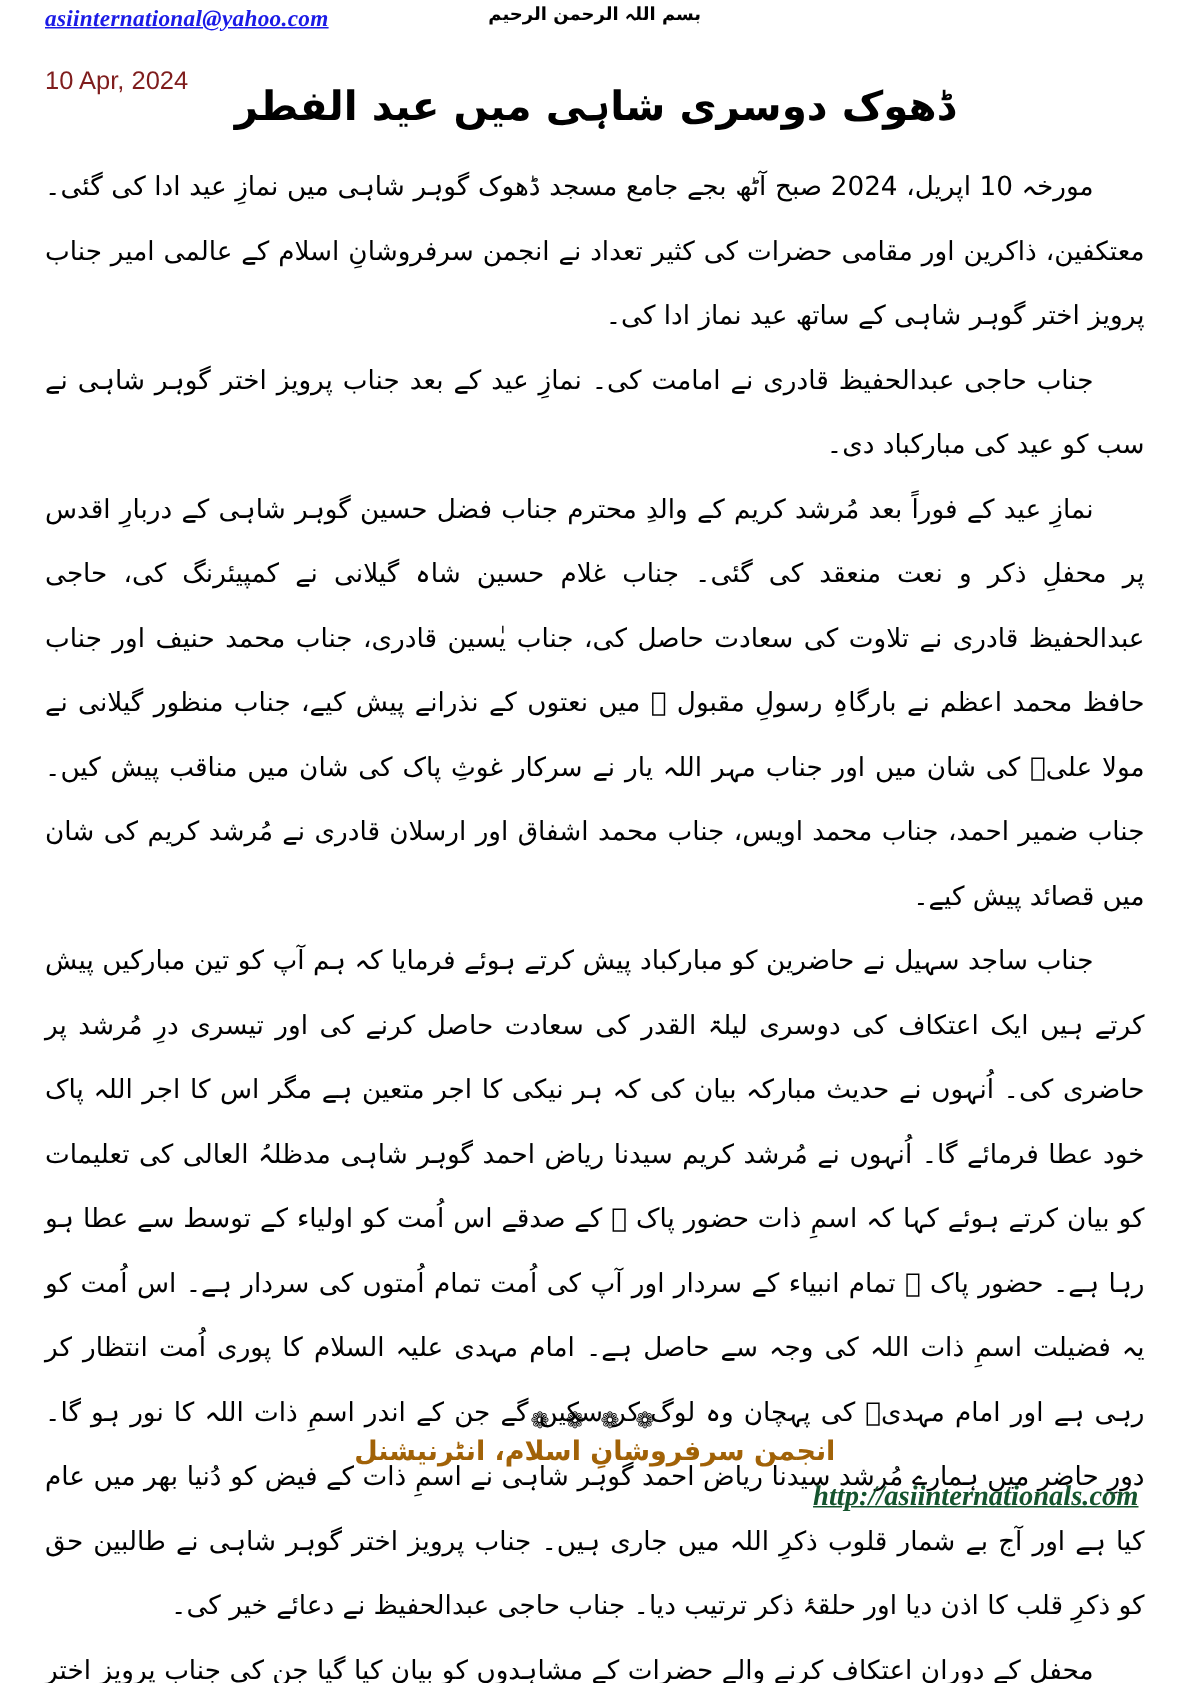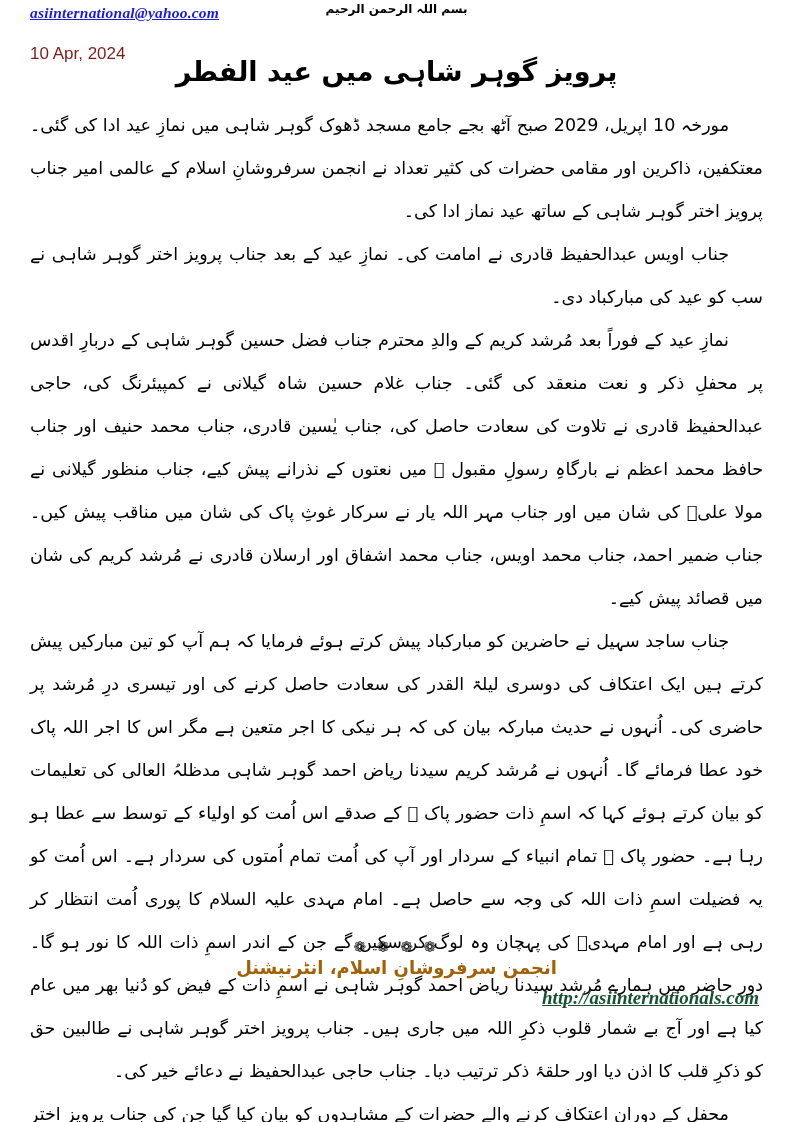--- a/index.html
+++ b/index.html
@@ -164,27 +164,27 @@
 <body>
 
 <div class="page">
 
   <div class="header-top">
     <a class="email-top" href="#">asiinternational@yahoo.com</a>
     <div class="bismillah">بسم اللہ الرحمن الرحیم</div>
   </div>
 
   <div class="title-row">
-    <h1 class="doc-title">پرویز گوہر شاہی میں عید الفطر</h1>
+    <h1 class="doc-title">ڈھوک دوسری شاہی میں عید الفطر</h1>
     <div class="doc-date">10 Apr, 2024</div>
   </div>
 
   <div class="article">
-    <p>مورخہ 10 اپریل، 2029 صبح آٹھ بجے جامع مسجد ڈھوک گوہر شاہی میں نمازِ عید ادا کی گئی۔ معتکفین، ذاکرین اور مقامی حضرات کی کثیر تعداد نے انجمن سرفروشانِ اسلام کے عالمی امیر جناب پرویز اختر گوہر شاہی کے ساتھ عید نماز ادا کی۔</p>
-    <p>جناب اویس عبدالحفیظ قادری نے امامت کی۔ نمازِ عید کے بعد جناب پرویز اختر گوہر شاہی نے سب کو عید کی مبارکباد دی۔</p>
+    <p>مورخہ 10 اپریل، 2024 صبح آٹھ بجے جامع مسجد ڈھوک گوہر شاہی میں نمازِ عید ادا کی گئی۔ معتکفین، ذاکرین اور مقامی حضرات کی کثیر تعداد نے انجمن سرفروشانِ اسلام کے عالمی امیر جناب پرویز اختر گوہر شاہی کے ساتھ عید نماز ادا کی۔</p>
+    <p>جناب حاجی عبدالحفیظ قادری نے امامت کی۔ نمازِ عید کے بعد جناب پرویز اختر گوہر شاہی نے سب کو عید کی مبارکباد دی۔</p>
     <p>نمازِ عید کے فوراً بعد مُرشد کریم کے والدِ محترم جناب فضل حسین گوہر شاہی کے دربارِ اقدس پر محفلِ ذکر و نعت منعقد کی گئی۔ جناب غلام حسین شاہ گیلانی نے کمپیئرنگ کی، حاجی عبدالحفیظ قادری نے تلاوت کی سعادت حاصل کی، جناب یٰسین قادری، جناب محمد حنیف اور جناب حافظ محمد اعظم نے بارگاہِ رسولِ مقبول ﷺ میں نعتوں کے نذرانے پیش کیے، جناب منظور گیلانی نے مولا علیؑ کی شان میں اور جناب مہر اللہ یار نے سرکار غوثِ پاک کی شان میں مناقب پیش کیں۔ جناب ضمیر احمد، جناب محمد اویس، جناب محمد اشفاق اور ارسلان قادری نے مُرشد کریم کی شان میں قصائد پیش کیے۔</p>
     <p>جناب ساجد سہیل نے حاضرین کو مبارکباد پیش کرتے ہوئے فرمایا کہ ہم آپ کو تین مبارکیں پیش کرتے ہیں ایک اعتکاف کی دوسری لیلۃ القدر کی سعادت حاصل کرنے کی اور تیسری درِ مُرشد پر حاضری کی۔ اُنہوں نے حدیث مبارکہ بیان کی کہ ہر نیکی کا اجر متعین ہے مگر اس کا اجر اللہ پاک خود عطا فرمائے گا۔ اُنہوں نے مُرشد کریم سیدنا ریاض احمد گوہر شاہی مدظلہُ العالی کی تعلیمات کو بیان کرتے ہوئے کہا کہ اسمِ ذات حضور پاک ﷺ کے صدقے اس اُمت کو اولیاء کے توسط سے عطا ہو رہا ہے۔ حضور پاک ﷺ تمام انبیاء کے سردار اور آپ کی اُمت تمام اُمتوں کی سردار ہے۔ اس اُمت کو یہ فضیلت اسمِ ذات اللہ کی وجہ سے حاصل ہے۔ امام مہدی علیہ السلام کا پوری اُمت انتظار کر رہی ہے اور امام مہدیؑ کی پہچان وہ لوگ کر سکیں گے جن کے اندر اسمِ ذات اللہ کا نور ہو گا۔ دورِ حاضر میں ہمارے مُرشد سیدنا ریاض احمد گوہر شاہی نے اسمِ ذات کے فیض کو دُنیا بھر میں عام کیا ہے اور آج بے شمار قلوب ذکرِ اللہ میں جاری ہیں۔ جناب پرویز اختر گوہر شاہی نے طالبین حق کو ذکرِ قلب کا اذن دیا اور حلقۂ ذکر ترتیب دیا۔ جناب حاجی عبدالحفیظ نے دعائے خیر کی۔</p>
     <p>محفل کے دوران اعتکاف کرنے والے حضرات کے مشاہدوں کو بیان کیا گیا جن کی جناب پرویز اختر گوہر شاہی نے تصدیق فرمائی۔ جناب پرویز اختر گوہر شاہی نے اس موقع پر حاضرین سے گفتگو کرتے ہوئے فرمایا کہ رمضان کی ہر رات برکت و رحمت والی ہے اور اس مرتبہ 25 رمضان المبارک کو لیلۃ القدر کی شب تھی۔</p>
 
   </div>
 
   <div class="footer">
     <div class="divider-ornament">❁ ❁ ❁ ❁</div>
     <div class="org-name">انجمن سرفروشانِ اسلام، انٹرنیشنل</div>
     <div class="footer-links">

